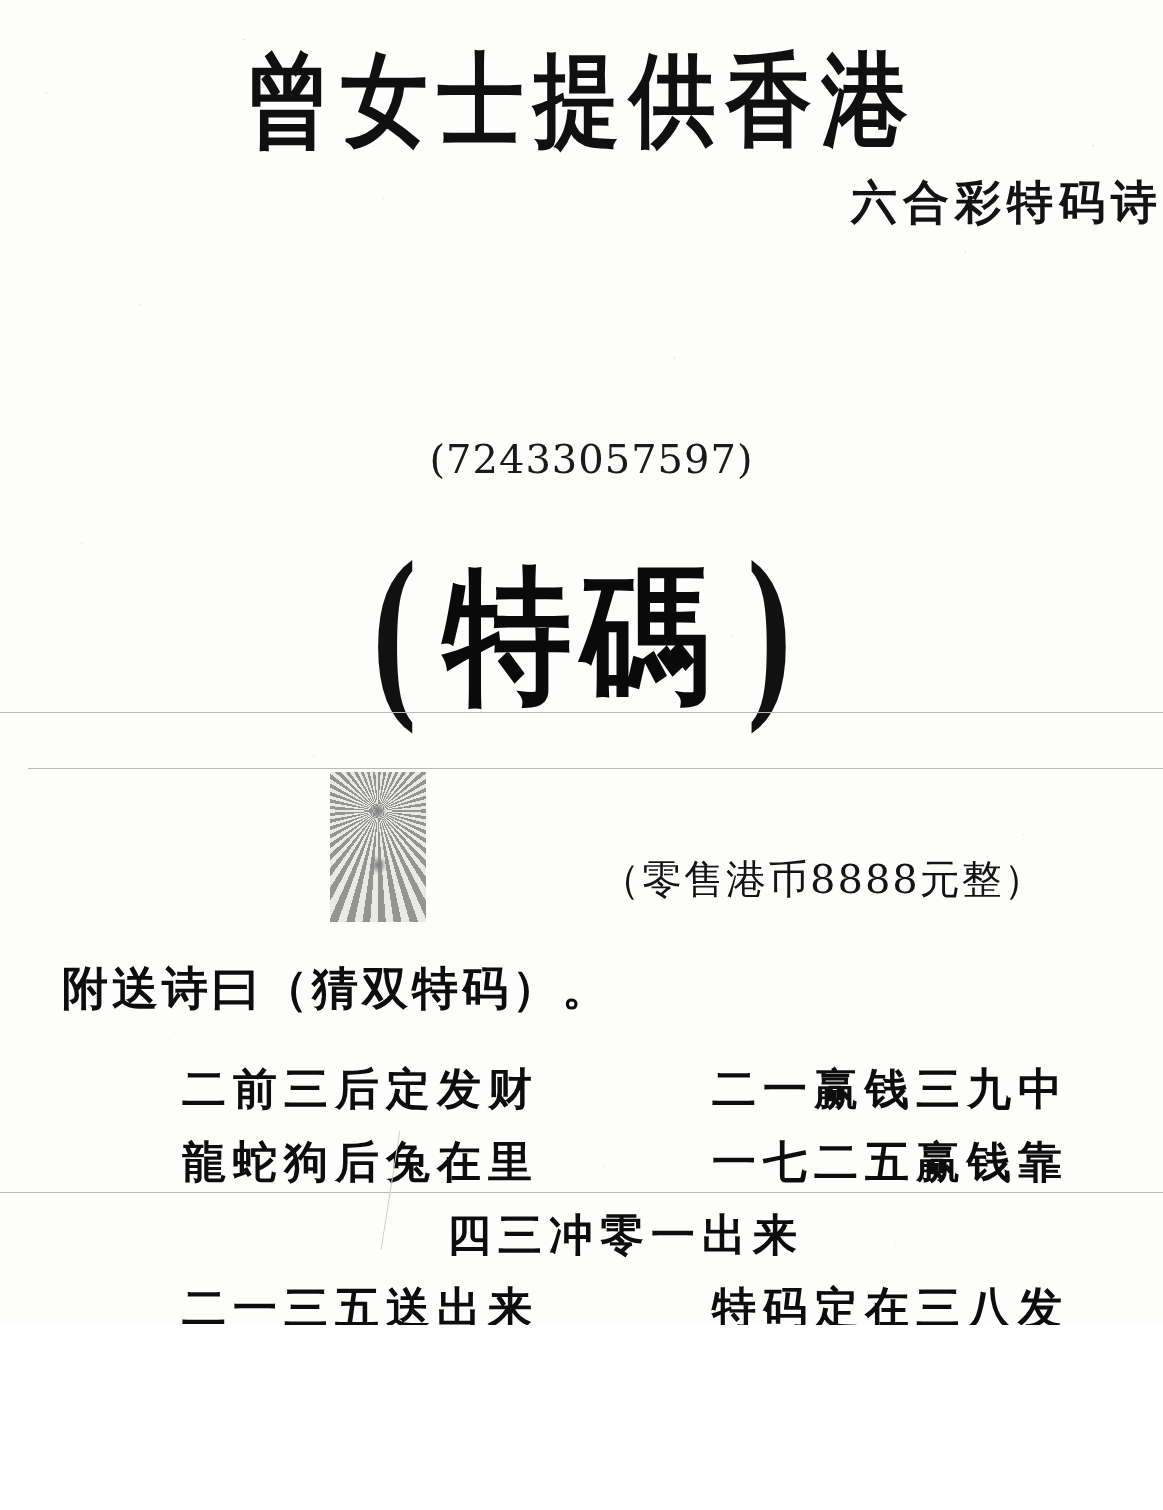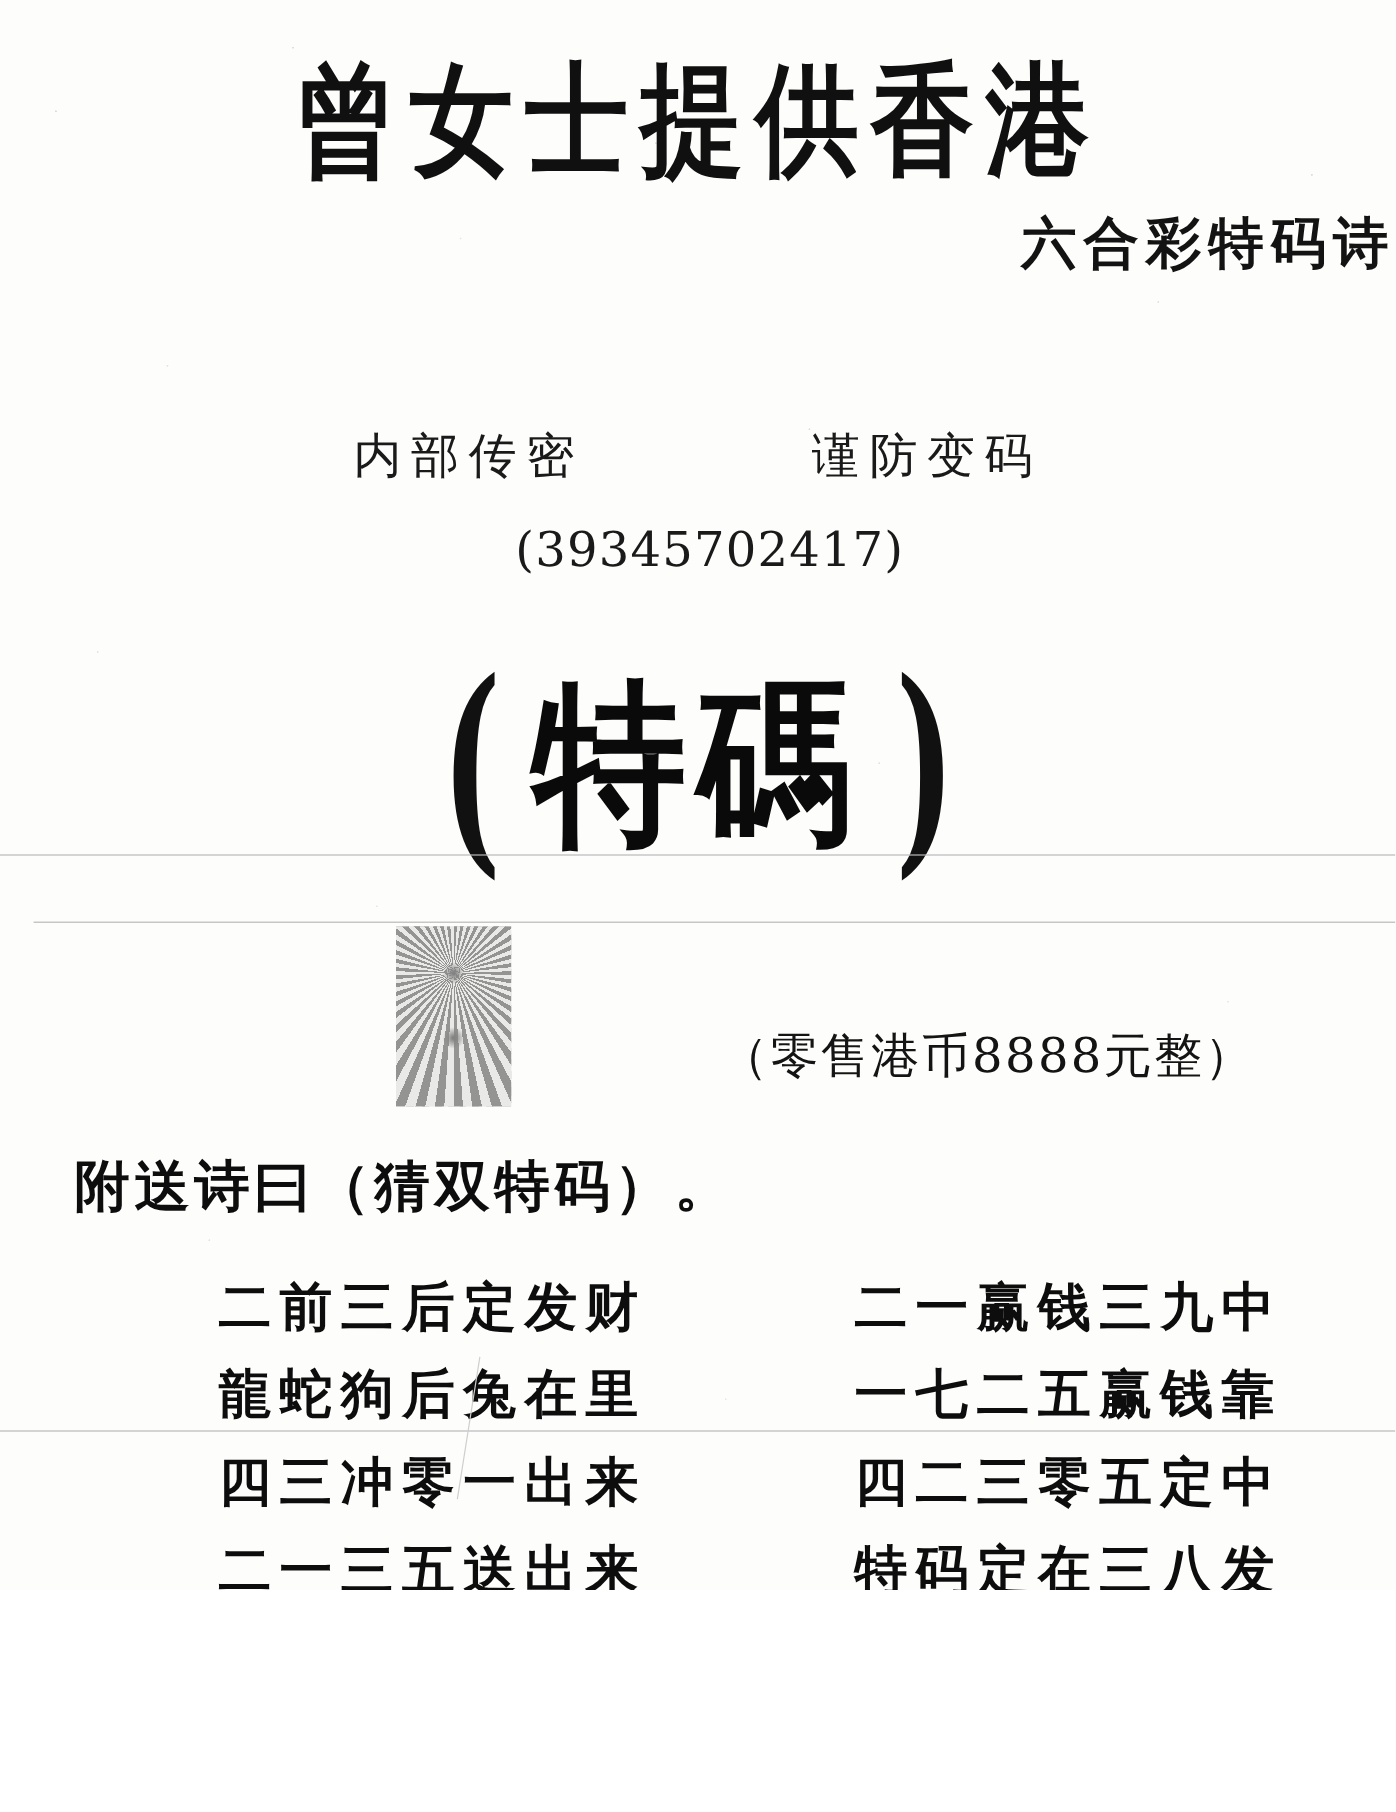--- a/index.html
+++ b/index.html
@@ -248,26 +248,22 @@
 </head>
 <body>
 
 <div id="page">
 
   <div id="noise"></div>
 
   <div class="hdr-main">曾女士提供香港</div>
   <div class="hdr-sub">六合彩特码诗</div>
 
-  <div class="row-notes">
-    <span>内部传密</span>
-    <span>谨防变码</span>
-  </div>
-
-  <div class="serial">(39345702417)</div>
+
+  <div class="serial">(72433057597)</div>
 
   <div class="bigword-wrap">
     <span class="paren">(</span>
     <span class="bigword">特碼</span>
     <span class="paren">)</span>
   </div>
 
   <div class="hline l1"></div>
   <div class="hline l2"></div>
 
@@ -282,21 +278,20 @@
     <div class="poem-row">
       <div class="poem-cell">二前三后定发财</div>
       <div class="poem-cell">二一赢钱三九中</div>
     </div>
     <div class="poem-row">
       <div class="poem-cell">龍蛇狗后兔在里</div>
       <div class="poem-cell">一七二五赢钱靠</div>
     </div>
     <div class="poem-row">
       <div class="poem-cell">四三冲零一出来</div>
-      <div class="poem-cell">四二三零五定中</div>
     </div>
     <div class="poem-row">
       <div class="poem-cell">二一三五送出来</div>
       <div class="poem-cell">特码定在三八发</div>
     </div>
   </div>
 
   <div class="hline l3"></div>
   <div class="fold"></div>
 

